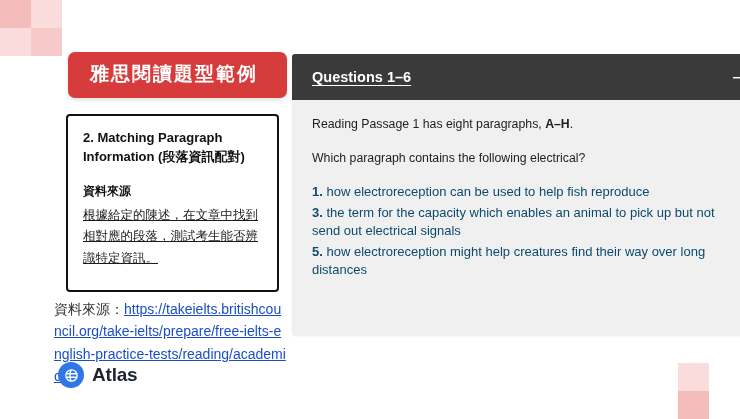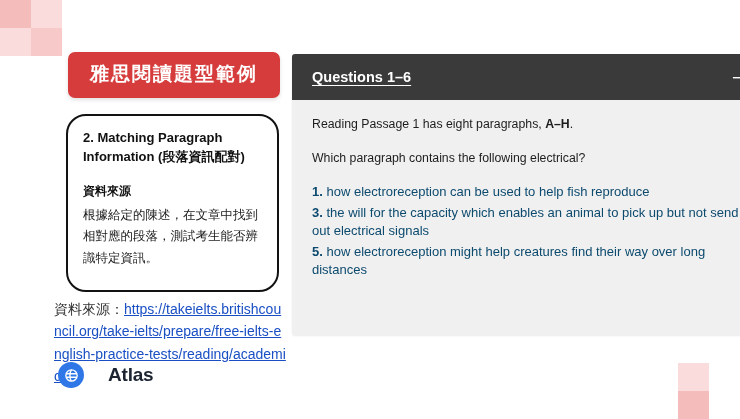--- a/index.html
+++ b/index.html
@@ -29,62 +29,62 @@
     position: absolute; right: 0; bottom: 0; width: 62px; height: 56px;
   }
   .corner-br .cell.a { left:0; top:0; width:31px; height:28px; background:#fbdcdc; }
   .corner-br .cell.b { left:31px; top:0; width:31px; height:28px; background:#f5bcbc; }
 
   
   .banner {
     position: absolute; left: 68px; top: 52px;
     background: #d63c3c;
     color: #ffffff;
-    padding: 9px 22px 11px 22px;
+    padding: 9px 29px 11px 22px;
     border-radius: 7px;
     font-size: 19px;
     font-weight: bold;
     letter-spacing: 2px;
     box-shadow: 0 2px 4px rgba(0,0,0,0.12);
   }
 
   
   .left-card {
     position: absolute; left: 66px; top: 114px;
     width: 213px; height: 178px;
     background: #ffffff;
     border: 2px solid #121212;
-    border-radius: 20px;
+    border-radius: 4px;
     padding: 13px 15px 10px 15px;
   }
   .left-card .ct {
     font-size: 13px; font-weight: bold; color: #111; line-height: 1.45;
   }
   .left-card .sub {
     margin-top: 16px;
     font-size: 12px; font-weight: bold; color: #111;
   }
   .left-card .body {
     margin-top: 5px;
-    font-size: 12.5px; color: #1b1b1b; line-height: 1.72;
+    font-size: 12.5px; color: #1b1b1b; line-height: 1.72; text-decoration: underline;
   }
 
   
   .source {
     position: absolute; left: 54px; top: 298px; width: 232px;
     font-size: 14px; color: #333; line-height: 1.6;
   }
   .source a, .source .lnk {
     color: #1a4fc4; text-decoration: underline; word-break: break-all;
   }
 
   
   .logo {
     position: absolute; left: 58px; top: 362px;
-    display: flex; align-items: center; gap: 24px;
+    display: flex; align-items: center; gap: 8px;
   }
   .logo .mark {
     width: 26px; height: 26px; border-radius: 50%;
     background: #2f77e6;
     display: flex; align-items: center; justify-content: center;
   }
   .logo .mark svg { display:block; }
   .logo .wordmark {
     font-size: 19px; font-weight: bold; color: #1b2430; letter-spacing: -0.2px;
   }
@@ -164,17 +164,17 @@
 <div class="panel">
   <div class="panel-head">
     <span class="h">Questions 1–6</span>
     <span class="minus">−</span>
   </div>
   <div class="panel-body">
     <p>Reading Passage 1 has eight paragraphs, <b>A–H</b>.</p>
     <p>Which paragraph contains the following electrical?</p>
     <ul class="qlist">
         <li><b>1. </b><span>how electroreception can be used to help fish reproduce</span></li>
-        <li><b>3. </b><span>the will for the capacity which enables an animal to pick up but not send out electrical signals</span></li>
+        <li><b>3. </b><span>the term for the capacity which enables an animal to pick up but not send out electrical signals</span></li>
         <li><b>5. </b><span>how electroreception might help creatures find their way over long distances</span></li>
       </ul>
   </div>
 </div>
 
 </body></html>

